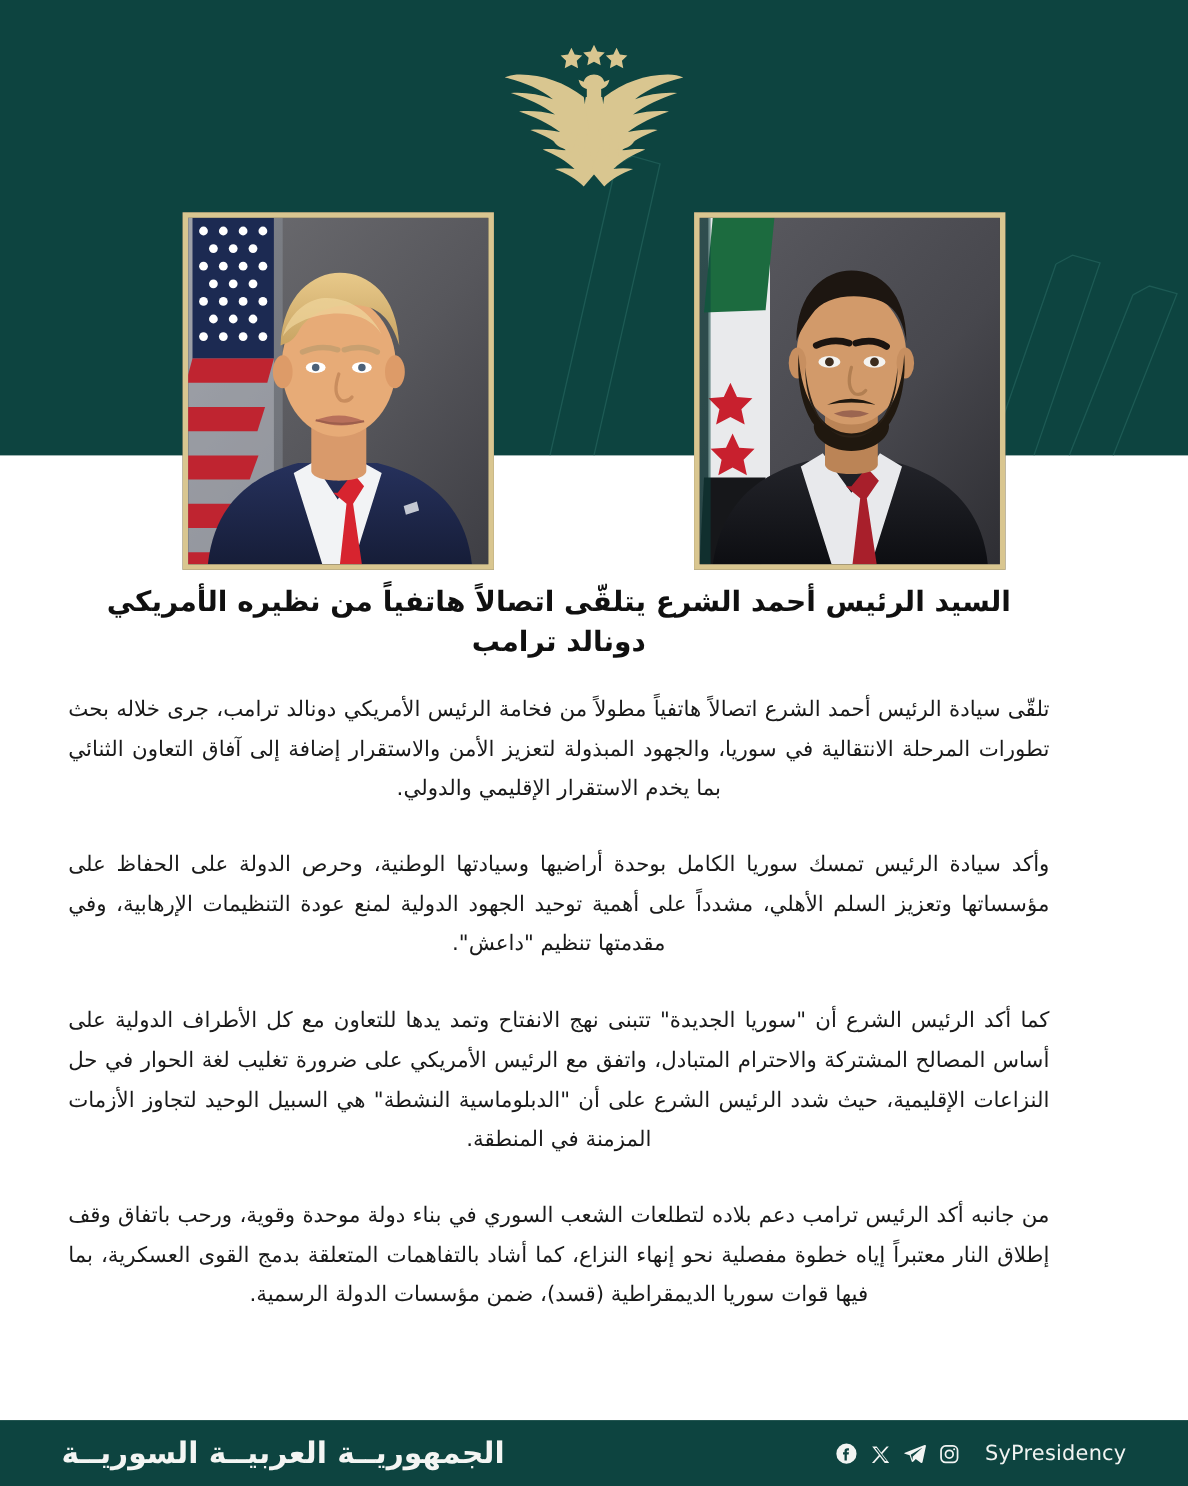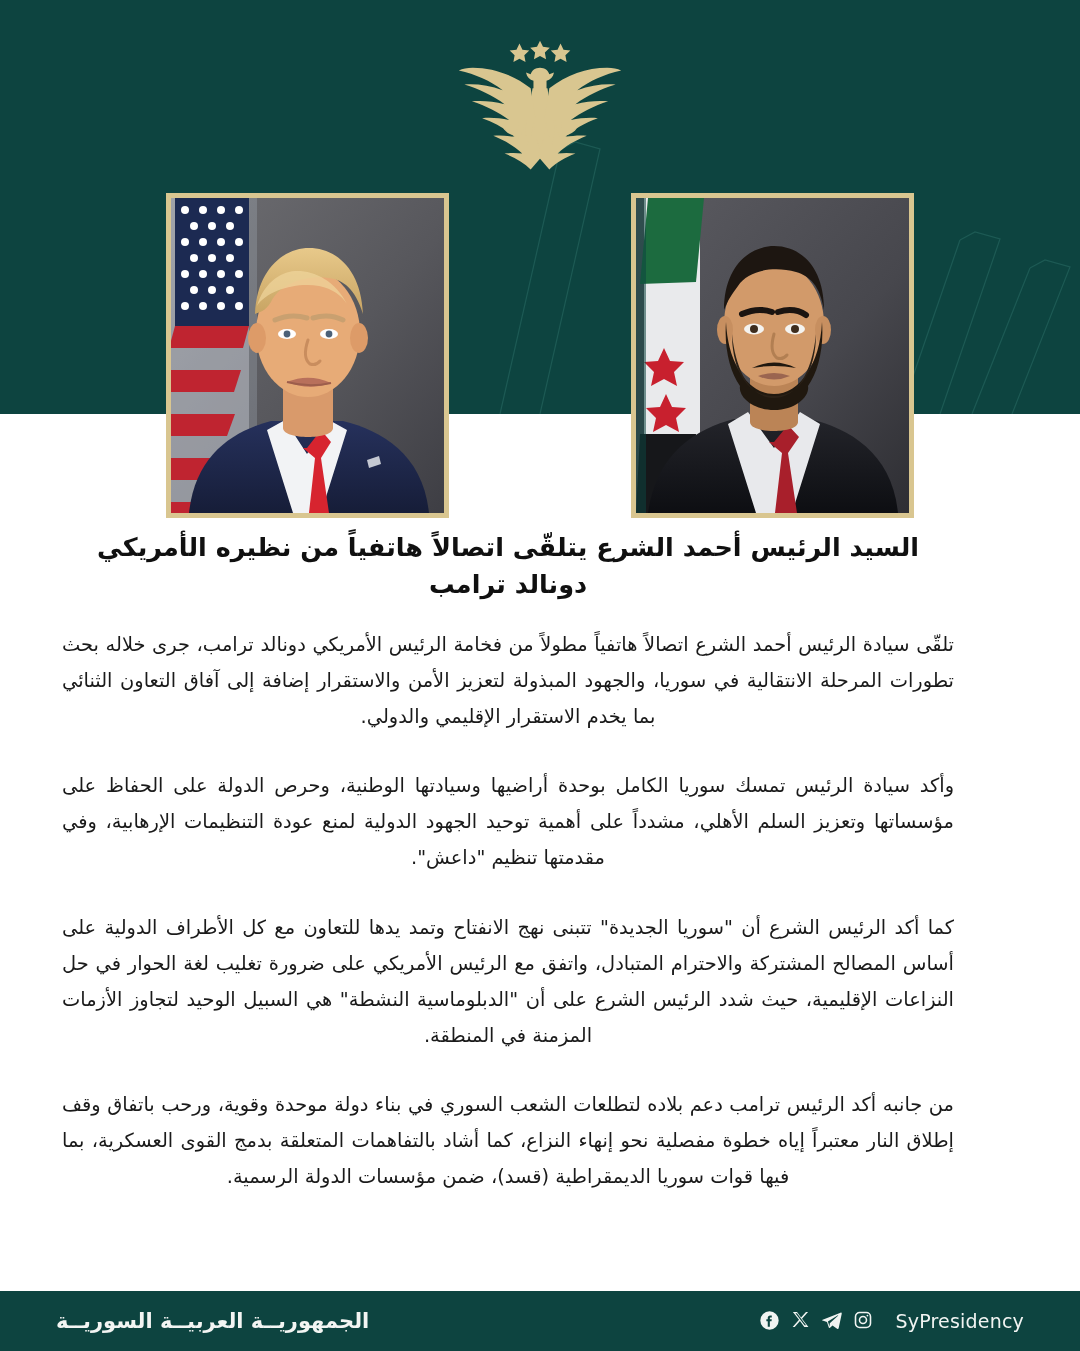--- a/index.html
+++ b/index.html
@@ -63,31 +63,31 @@
   }
   .para:first-of-type{ margin-top:24px; }
 
   
   .footer{
     position:absolute; left:0; bottom:0; width:1080px; height:60px;
     background:#0d4440;
     display:flex; align-items:center; justify-content:space-between;
     padding:0 56px;
   }
-  .social{ display:flex; align-items:flex-start; gap:11px; direction:ltr; }
+  .social{ display:flex; align-items:flex-end; gap:11px; direction:ltr; }
   .social svg{ display:block; }
   .handle{
     font-family:"DejaVu Sans", sans-serif;
     color:#f1f4f2; font-size:19px; margin-left:11px; direction:ltr;
     letter-spacing:.2px;
   }
   .footer-title{
     font-family:"DejaVu Sans", sans-serif;
     font-weight:bold;
-    color:#f3f5f3; font-size:21px; letter-spacing:1.2px;
+    color:#f3f5f3; font-size:27px; letter-spacing:1.2px;
   }
 </style>
 </head>
 <body>
 
 <div class="top-band">
 
   <svg class="deco" viewBox="0 0 1080 414" preserveAspectRatio="none">
     <g stroke="#1d5a54" stroke-width="1.2" fill="none">
       <path d="M960 240 L975 232 L1000 239 L940 414"></path>

